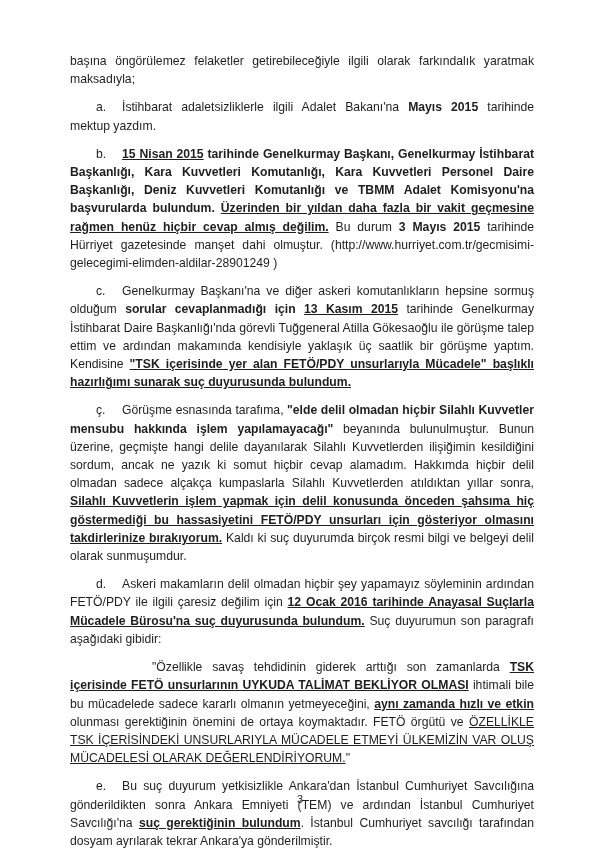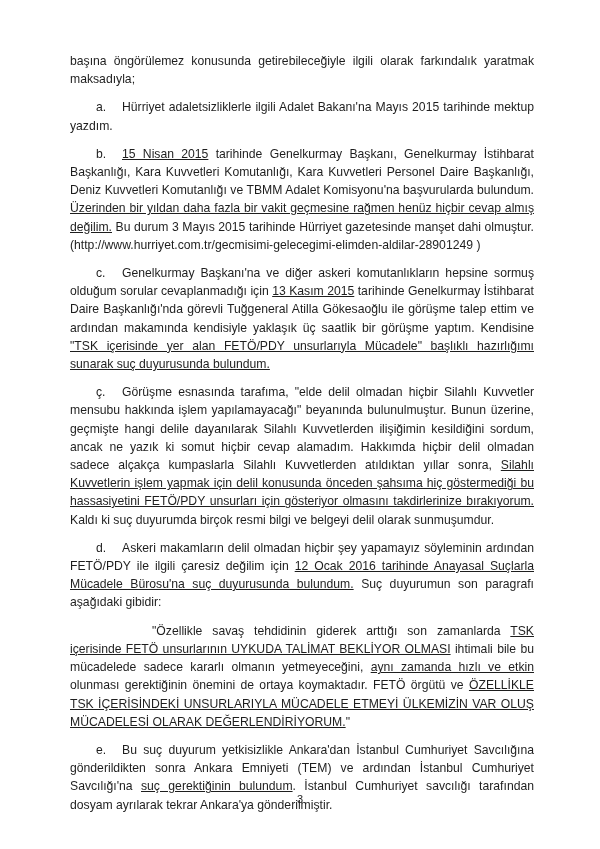--- a/index.html
+++ b/index.html
@@ -6,34 +6,34 @@
   body { width: 600px; height: 849px; overflow: hidden; position: relative; }
   .page {
     position: absolute; left: 70px; top: 52px; width: 464px;
     font-family: "Liberation Sans", sans-serif; font-size: 12.2px; line-height: 18.2px;
     color: #1e1e1e; text-align: justify;
   }
   .p { margin: 0 0 10px 0; }
   .ind { text-indent: 26px; }
   .lbl { display: inline-block; width: 26px; text-indent: 0; }
   .quote { text-indent: 82px; }
-  b { font-weight: normal; }
+  b { font-weight: bold; }
   u { text-decoration: underline; }
   .pagenum {
     position: absolute; left: 0; width: 600px; top: 793px; text-align: center;
     font-family: "Liberation Sans", sans-serif; font-size: 11px; color: #1e1e1e;
   }
 </style>
 </head>
 <body>
 
 <div class="page">
-  <p class="p">başına öngörülemez konusunda getirebileceğiyle ilgili olarak farkındalık yaratmak maksadıyla;</p>
+  <p class="p">başına öngörülemez felaketler getirebileceğiyle ilgili olarak farkındalık yaratmak maksadıyla;</p>
 
-  <p class="p ind"><span class="lbl">a.</span><span>Hürriyet adaletsizliklerle ilgili Adalet Bakanı'na </span><b>Mayıs 2015</b><span> tarihinde mektup yazdım.</span></p>
+  <p class="p ind"><span class="lbl">a.</span><span>İstihbarat adaletsizliklerle ilgili Adalet Bakanı'na </span><b>Mayıs 2015</b><span> tarihinde mektup yazdım.</span></p>
 
   <p class="p ind"><span class="lbl">b.</span><b><u>15 Nisan 2015</u></b><b> tarihinde Genelkurmay Başkanı, Genelkurmay İstihbarat Başkanlığı, Kara Kuvvetleri Komutanlığı, Kara Kuvvetleri Personel Daire Başkanlığı, Deniz Kuvvetleri Komutanlığı ve TBMM Adalet Komisyonu'na başvurularda bulundum. </b><b><u>Üzerinden bir yıldan daha fazla bir vakit geçmesine rağmen henüz hiçbir cevap almış değilim.</u></b><span> Bu durum </span><b>3 Mayıs 2015</b><span> tarihinde Hürriyet gazetesinde manşet dahi olmuştur. (http://www.hurriyet.com.tr/gecmisimi-gelecegimi-elimden-aldilar-28901249 )</span></p>
 
   <p class="p ind"><span class="lbl">c.</span><span>Genelkurmay Başkanı'na ve diğer askeri komutanlıkların hepsine sormuş olduğum </span><b>sorular cevaplanmadığı için </b><b><u>13 Kasım 2015</u></b><span> tarihinde Genelkurmay İstihbarat Daire Başkanlığı'nda görevli Tuğgeneral Atilla Gökesaoğlu ile görüşme talep ettim ve ardından makamında kendisiyle yaklaşık üç saatlik bir görüşme yaptım. Kendisine </span><b><u>"TSK içerisinde yer alan FETÖ/PDY unsurlarıyla Mücadele" başlıklı hazırlığımı sunarak suç duyurusunda bulundum.</u></b></p>
 
   <p class="p ind"><span class="lbl">ç.</span><span>Görüşme esnasında tarafıma, </span><b>"elde delil olmadan hiçbir Silahlı Kuvvetler mensubu hakkında işlem yapılamayacağı"</b><span> beyanında bulunulmuştur. Bunun üzerine, geçmişte hangi delile dayanılarak Silahlı Kuvvetlerden ilişiğimin kesildiğini sordum, ancak ne yazık ki somut hiçbir cevap alamadım. Hakkımda hiçbir delil olmadan sadece alçakça kumpaslarla Silahlı Kuvvetlerden atıldıktan yıllar sonra, </span><b><u>Silahlı Kuvvetlerin işlem yapmak için delil konusunda önceden şahsıma hiç göstermediği bu hassasiyetini FETÖ/PDY unsurları için gösteriyor olmasını takdirlerinize bırakıyorum.</u></b><span> Kaldı ki suç duyurumda birçok resmi bilgi ve belgeyi delil olarak sunmuşumdur.</span></p>
 
   <p class="p ind"><span class="lbl">d.</span><span>Askeri makamların delil olmadan hiçbir şey yapamayız söyleminin ardından FETÖ/PDY ile ilgili çaresiz değilim için </span><b><u>12 Ocak 2016 tarihinde Anayasal Suçlarla Mücadele Bürosu'na suç duyurusunda bulundum.</u></b><span> Suç duyurumun son paragrafı aşağıdaki gibidir:</span></p>
 
   <p class="p quote"><span>"Özellikle savaş tehdidinin giderek arttığı son zamanlarda </span><b><u>TSK içerisinde FETÖ unsurlarının UYKUDA TALİMAT BEKLİYOR OLMASI</u></b><span> ihtimali bile bu mücadelede sadece kararlı olmanın yetmeyeceğini, </span><b><u>aynı zamanda hızlı ve etkin</u></b><span> olunması gerektiğinin önemini de ortaya koymaktadır. FETÖ örgütü ve </span><u>ÖZELLİKLE TSK İÇERİSİNDEKİ UNSURLARIYLA MÜCADELE ETMEYİ ÜLKEMİZİN VAR OLUŞ MÜCADELESİ OLARAK DEĞERLENDİRİYORUM.</u><span>"</span></p>

